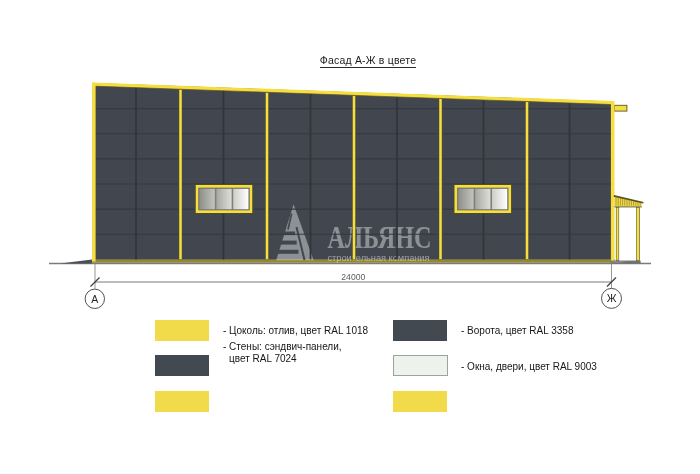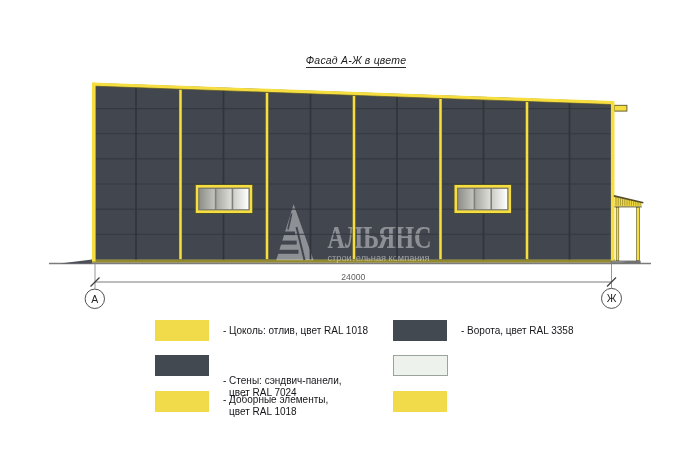--- a/index.html
+++ b/index.html
@@ -5,21 +5,21 @@
 html,body{margin:0;padding:0;background:#fff}
 #page{position:relative;-webkit-font-smoothing:antialiased;width:700px;height:474px;background:#fff;font-family:"Liberation Sans",sans-serif;overflow:hidden}
 .abs{position:absolute}
 .lt{position:absolute;will-change:transform;font-size:10px;line-height:11.5px;color:#16161a;padding-left:6px;text-indent:-6px;white-space:nowrap}
 .sw{position:absolute;width:54px;height:21px}
 </style>
 </head>
 <body>
 <div id="page">
 
-<div class="abs" style="left:256px;top:54px;width:200px;text-align:center;will-change:transform;font-size:10.5px;font-style:italic;color:#1c1c1c;letter-spacing:0.2px"><span style="border-bottom:1px solid #2a2a2a;padding-bottom:1px">Фасад А-Ж в цвете</span></div>
+<div class="abs" style="left:268px;top:54px;width:200px;text-align:center;will-change:transform;font-size:10.5px;color:#1c1c1c;letter-spacing:0.2px"><span style="border-bottom:1px solid #2a2a2a;padding-bottom:1px">Фасад А-Ж в цвете</span></div>
 
 <svg class="abs" style="left:0;top:0;will-change:transform" width="700" height="315" viewBox="0 0 700 315">
 <defs>
 <linearGradient id="g1" x1="0" y1="0" x2="1" y2="0">
           <stop offset="0" stop-color="#8f908a"></stop>
           <stop offset="1" stop-color="#c4c4be"></stop>
         </linearGradient>
 <linearGradient id="g2" x1="0" y1="0" x2="1" y2="0">
           <stop offset="0" stop-color="#a8a8a2"></stop>
           <stop offset="1" stop-color="#dfdfd9"></stop>
@@ -152,28 +152,28 @@
         </g>
 </g>
 </svg>
 
 <div class="sw" style="left:154.5px;top:319.5px;background:#f2db4b"></div>
 
 <div class="lt" style="left:222.5px;top:324.7px">- Цоколь: отлив, цвет RAL 1018</div>
 
 <div class="sw" style="left:154.5px;top:355px;background:#434951"></div>
 
-<div class="lt" style="left:222.5px;top:375px">- Стены: сэндвич-панели,<br>цвет RAL 7024</div>
+<div class="lt" style="left:222.5px;top:341px">- Стены: сэндвич-панели,<br>цвет RAL 7024</div>
 
 <div class="sw" style="left:154.5px;top:391px;background:#f2db4b"></div>
 
-<div class="lt" style="left:222.5px;top:394.1px">- Доборные элементы,<br>цвет RAL 1018</div>
 
 <div class="sw" style="left:393px;top:319.5px;background:#434951"></div>
 
 <div class="lt" style="left:460.5px;top:324.7px">- Ворота, цвет RAL 3358</div>
 
 <div class="sw" style="left:393px;top:355px;background:#eef2ec;border:1px solid #9aa39c;width:53px;height:19px"></div>
 
+<div class="lt" style="left:460.5px;top:360.7px">- Окна, двери, цвет RAL 9003</div>
 
 <div class="sw" style="left:393px;top:391px;background:#f2db4b"></div>
 
 </div>
 
 </body></html>

